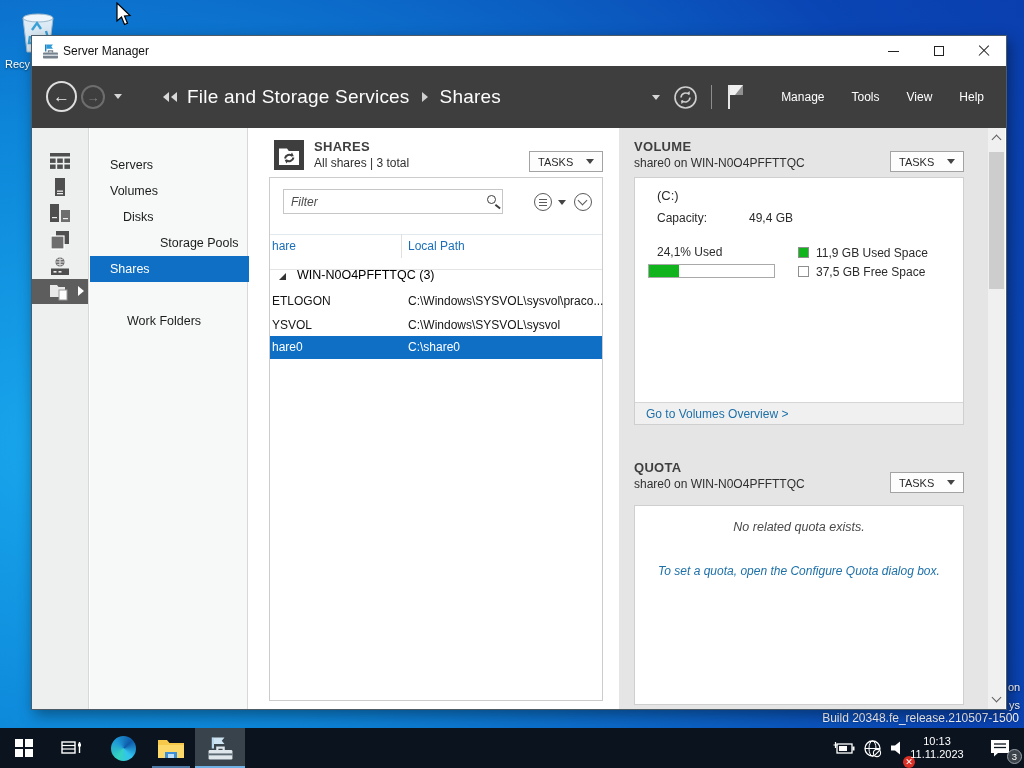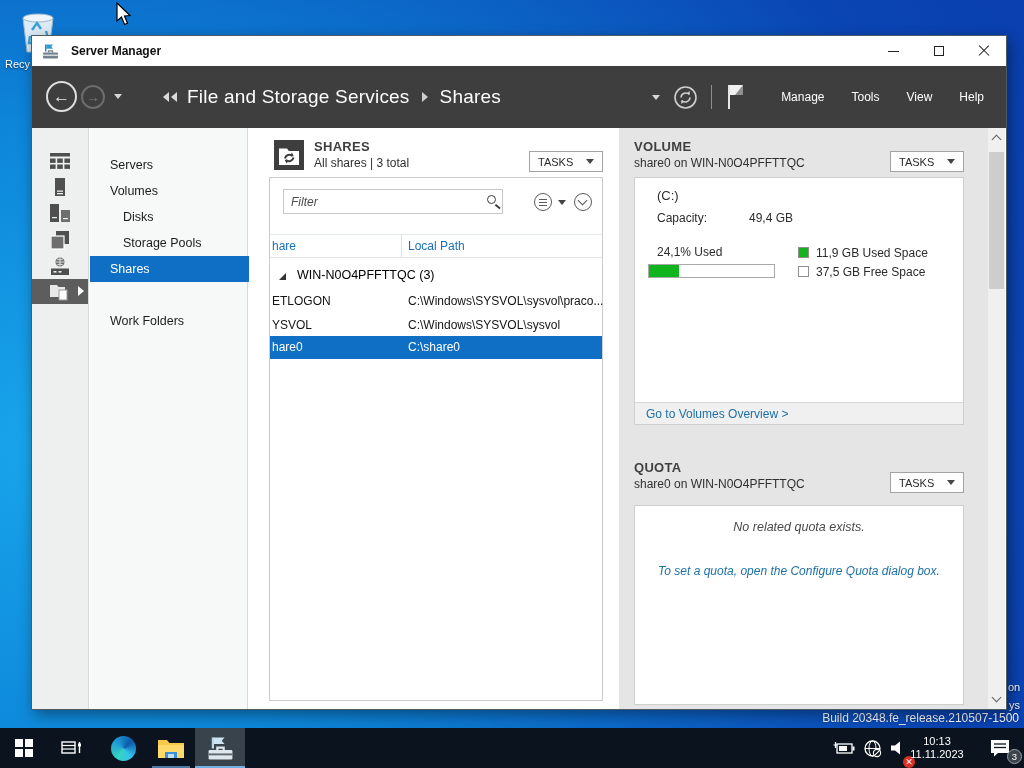--- a/index.html
+++ b/index.html
@@ -10,21 +10,21 @@
 
   
   .recycle-label{left:5px;top:58px;color:#fff;font-size:11px;text-shadow:0 1px 2px rgba(0,0,0,.65);}
   .frag{color:#fff;font-size:11px;text-shadow:0 1px 2px rgba(0,0,0,.6);}
   .build-text{right:5px;top:711px;color:#fff;font-size:12px;text-shadow:0 0 2px rgba(0,0,40,.4);}
 
   
   .window{left:31px;top:35px;width:976px;height:675px;background:#fff;border:1px solid #4c5b66;
     box-shadow:3px 5px 14px rgba(0,0,0,.4);}
   .titlebar{position:absolute;left:0;top:0;right:0;height:30px;background:#fff;display:flex;align-items:center;}
-  .tb-title{margin-left:12px;font-size:12px;color:#101010;font-weight:bold;}
+  .tb-title{margin-left:4px;font-size:12px;color:#101010;}
   .tb-controls{margin-left:auto;display:flex;height:30px;}
   .tb-btn{width:45px;height:30px;display:flex;align-items:center;justify-content:center;}
   .gl-min{width:11px;height:1px;background:#222;}
   .gl-max{width:10px;height:10px;border:1px solid #222;}
   .gl-close{position:relative;width:12px;height:12px;}
   .gl-close::before,.gl-close::after{content:"";position:absolute;left:-1px;top:5px;width:14px;height:1.4px;background:#222;}
   .gl-close::before{transform:rotate(45deg);} .gl-close::after{transform:rotate(-45deg);}
 
   
   .crumbbar{position:absolute;left:0;top:30px;right:0;height:62px;background:#3e3e3e;}
@@ -66,21 +66,21 @@
 
   .listbox{position:absolute;left:20px;top:49px;width:334px;height:524px;border:1px solid #cccccc;background:#fff;}
   .filterwrap{position:absolute;left:13px;top:11px;width:220px;height:25px;}
   .filterwrap input{width:100%;height:100%;border:1px solid #c6c6c6;padding:0 24px 0 7px;font-size:12px;color:#333;}
   .filterwrap input::placeholder{font-style:italic;color:#4c4c4c;opacity:1;}
   .mag{position:absolute;right:7px;top:6px;width:9px;height:9px;border:1.6px solid #3d3d3d;border-radius:50%;}
   .mag::after{content:"";position:absolute;left:8px;top:8px;width:6px;height:1.6px;background:#3d3d3d;transform:rotate(38deg);transform-origin:0 0;}
   .circ-tool{position:absolute;width:18px;height:18px;border:1.4px solid #5a5a5a;border-radius:50%;}
   .lv-lines{position:absolute;left:4px;top:4.5px;width:8px;height:1.4px;background:#5a5a5a;box-shadow:0 3px 0 #5a5a5a,0 6px 0 #5a5a5a;}
   .chev{position:absolute;width:7px;height:7px;border-right:1.6px solid #5a5a5a;border-bottom:1.6px solid #5a5a5a;transform:rotate(45deg);}
-  .thead{position:absolute;left:0;top:56px;width:332px;height:24px;border-top:1px solid #e2e9ef;border-bottom:1px solid #e4e4e4;}
+  .thead{position:absolute;left:0;top:56px;width:332px;height:36px;border-top:1px solid #e2e9ef;border-bottom:1px solid #e4e4e4;}
   .th{position:absolute;top:4px;font-size:12px;color:#1a6fba;}
   .col-div{position:absolute;left:131px;top:56px;width:1px;height:24px;background:#e0e0e0;}
   .trow{position:absolute;left:0;width:332px;font-size:12px;color:#141414;}
   .trow .c1{position:absolute;left:2px;top:4px;} .trow .c2{position:absolute;left:138px;top:4px;}
   .trow.sel{background:#0f6fc5;color:#fff;}
   .grp-tri{position:absolute;left:9px;top:9px;width:0;height:0;border-bottom:7px solid #333;border-left:7px solid transparent;}
   .grp-label{position:absolute;left:27px;top:4px;font-size:12.5px;color:#000;}
 
   .rightpanel{position:absolute;left:587px;top:0;bottom:0;width:371px;background:#e5e5e5;}
   .infobox{position:absolute;left:15px;width:330px;border:1px solid #cfcfcf;background:#fff;}
@@ -248,23 +248,23 @@
             <rect x="9" y="7" width="8" height="10" fill="#fdfdfd" stroke="#9a9a9a"></rect>
           </svg>
           <span class="sel-arrow"></span>
         </div>
       </div>
 
       <div class="navlist">
         <div class="nav-item" style="top:24px;">Servers</div>
         <div class="nav-item" style="top:50px;">Volumes</div>
         <div class="nav-item ind" style="top:76px;">Disks</div>
-        <div class="nav-item ind" style="top:102px;">Storage Pools</div>
+        <div class="nav-item ind" style="top:102px;margin-left:37px;">Storage Pools</div>
         <div class="nav-item sel" style="top:128px;">Shares</div>
-        <div class="nav-item" style="top:180px;">Work Folders</div>
+        <div class="nav-item" style="top:180px;margin-left:17px;">Work Folders</div>
       </div>
 
       <div class="mainpanel">
         <div class="abs sh-icbox">
           <svg width="22" height="19" viewBox="0 0 22 19">
             <path d="M1 2.5 h8 l1.8 2.5 H21 v14 H1 Z" fill="#fff"></path>
             <path d="M7 12.5 a4.5 4.5 0 0 1 7.5 -2.5" fill="none" stroke="#3e3e3e" stroke-width="2"></path>
             <path d="M15.5 11.5 a4.5 4.5 0 0 1 -7.5 2.5" fill="none" stroke="#3e3e3e" stroke-width="2"></path>
             <path d="M14 6.5 l1.8 3.8 -4 -0.4 Z" fill="#3e3e3e"></path>
               <path d="M8.5 17.5 l-1.8 -3.8 4 0.4 Z" fill="#3e3e3e"></path>

